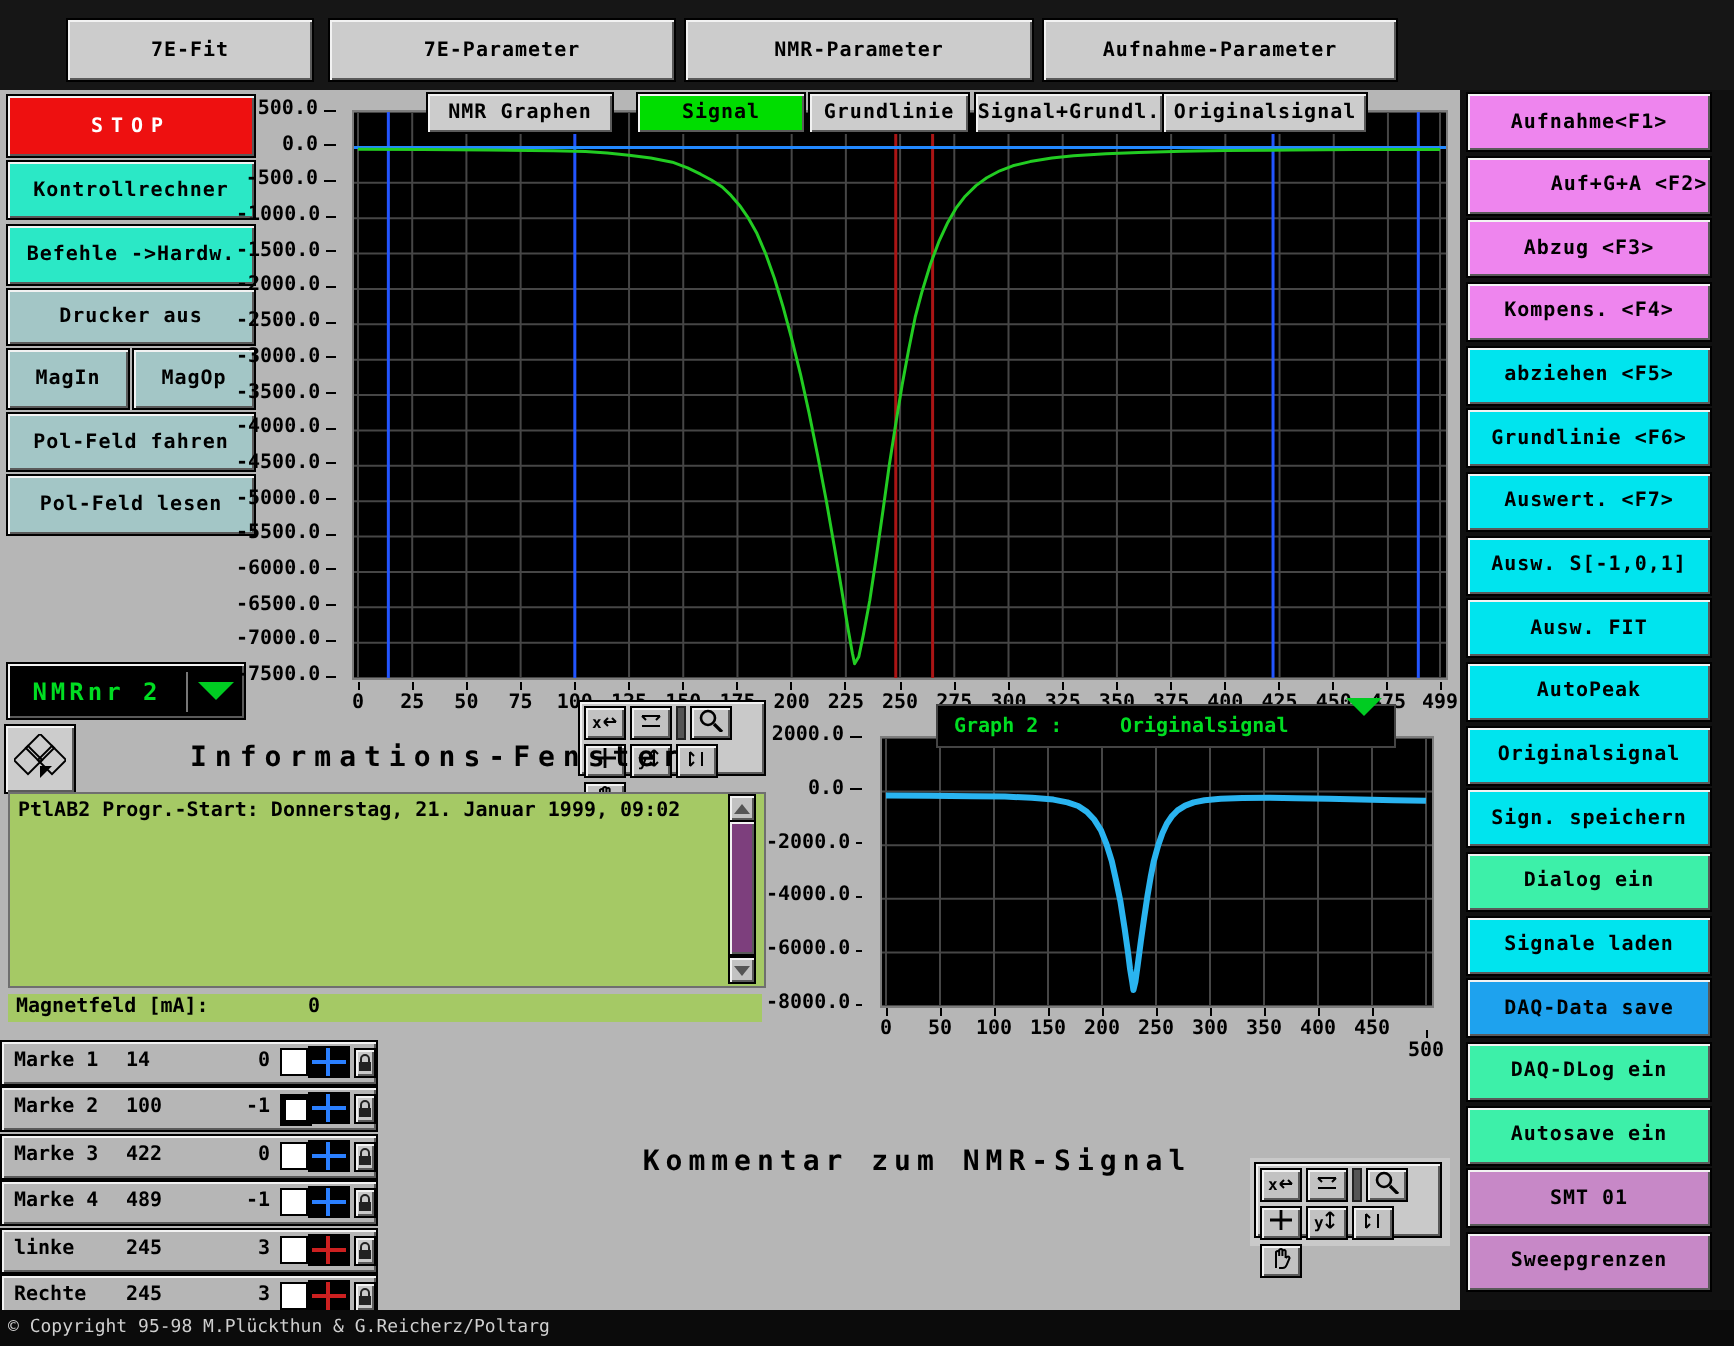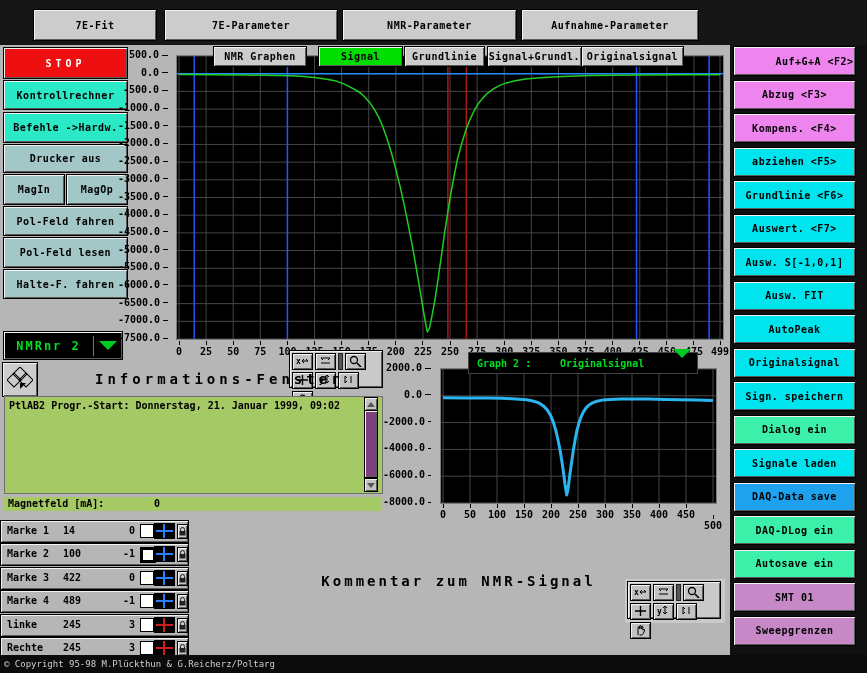--- a/index.html
+++ b/index.html
@@ -83,21 +83,20 @@
 <div class="abs" id="main-panel">
 
   <div class="abs btn raised lbtn" id="stop-btn">STOP</div>
   <div class="abs btn raised lbtn" style="top: 35px; height: 28px; background-color: rgb(43, 232, 198);">Kontrollrechner</div>
   <div class="abs btn raised lbtn" style="top: 67px; height: 29px; background-color: rgb(43, 232, 198);">Befehle -&gt;Hardw.</div>
   <div class="abs btn raised lbtn" style="top: 99px; height: 27px; background-color: rgb(163, 198, 198);">Drucker aus</div>
   <div class="abs btn raised" style="left: 3px; top: 129px; width: 60px; height: 29px; background-color: rgb(163, 198, 198);">MagIn</div>
   <div class="abs btn raised" style="left: 66px; top: 129px; width: 60px; height: 29px; background-color: rgb(163, 198, 198);">MagOp</div>
   <div class="abs btn raised lbtn" style="top: 161px; height: 28px; background-color: rgb(163, 198, 198);">Pol-Feld fahren</div>
   <div class="abs btn raised lbtn" style="top: 192px; height: 29px; background-color: rgb(163, 198, 198);">Pol-Feld lesen</div>
-  <div class="abs btn raised lbtn" style="top: 224px; height: 28px; background-color: rgb(163, 198, 198);">Halte-F. fahren</div>
 
   <div class="abs raised" id="nmr-select">
     <span style="flex:1;text-align:center;color:#00dd22;font-size:12px;font-weight:bold;letter-spacing:2px;">NMRnr 2</span>
     <span style="width:1px;height:20px;background:#777;"></span>
     <span style="width:28px;display:flex;justify-content:center;">
         <span class="tri-down"></span>
       </span>
   </div>
 
   <div class="abs" id="main-ylabels" style="left:118px;top:0;width:56px;height:300px;">
@@ -510,20 +509,21 @@
         </div>
     </div>
     <div id="polar-strip" class="raised">
       <span style="padding-left:10px;">Polarisation:  -0.132 %  ;</span>
       <span style="padding-left:40px;">Flächeneinheiten:  -406.20</span>
     </div>
   </div>
 </div>
 
 <div class="abs" id="right-col">
+    <div class="btn raised rbtn" style="background-color: rgb(238, 133, 238);">Aufnahme&lt;F1&gt;</div>
     <div class="btn raised rbtn" style="background-color: rgb(238, 133, 238); padding-left: 40px;">Auf+G+A &lt;F2&gt;</div>
     <div class="btn raised rbtn" style="background-color: rgb(238, 133, 238);">Abzug &lt;F3&gt;</div>
     <div class="btn raised rbtn" style="background-color: rgb(238, 133, 238);">Kompens. &lt;F4&gt;</div>
     <div class="btn raised rbtn" style="background-color: rgb(0, 228, 238);">abziehen &lt;F5&gt;</div>
     <div class="btn raised rbtn" style="background-color: rgb(0, 228, 238);">Grundlinie &lt;F6&gt;</div>
     <div class="btn raised rbtn" style="background-color: rgb(0, 228, 238);">Auswert. &lt;F7&gt;</div>
     <div class="btn raised rbtn" style="background-color: rgb(0, 228, 238);">Ausw. S[-1,0,1]</div>
     <div class="btn raised rbtn" style="background-color: rgb(0, 228, 238);">Ausw. FIT</div>
     <div class="btn raised rbtn" style="background-color: rgb(0, 228, 238);">AutoPeak</div>
     <div class="btn raised rbtn" style="background-color: rgb(0, 228, 238);">Originalsignal</div>

